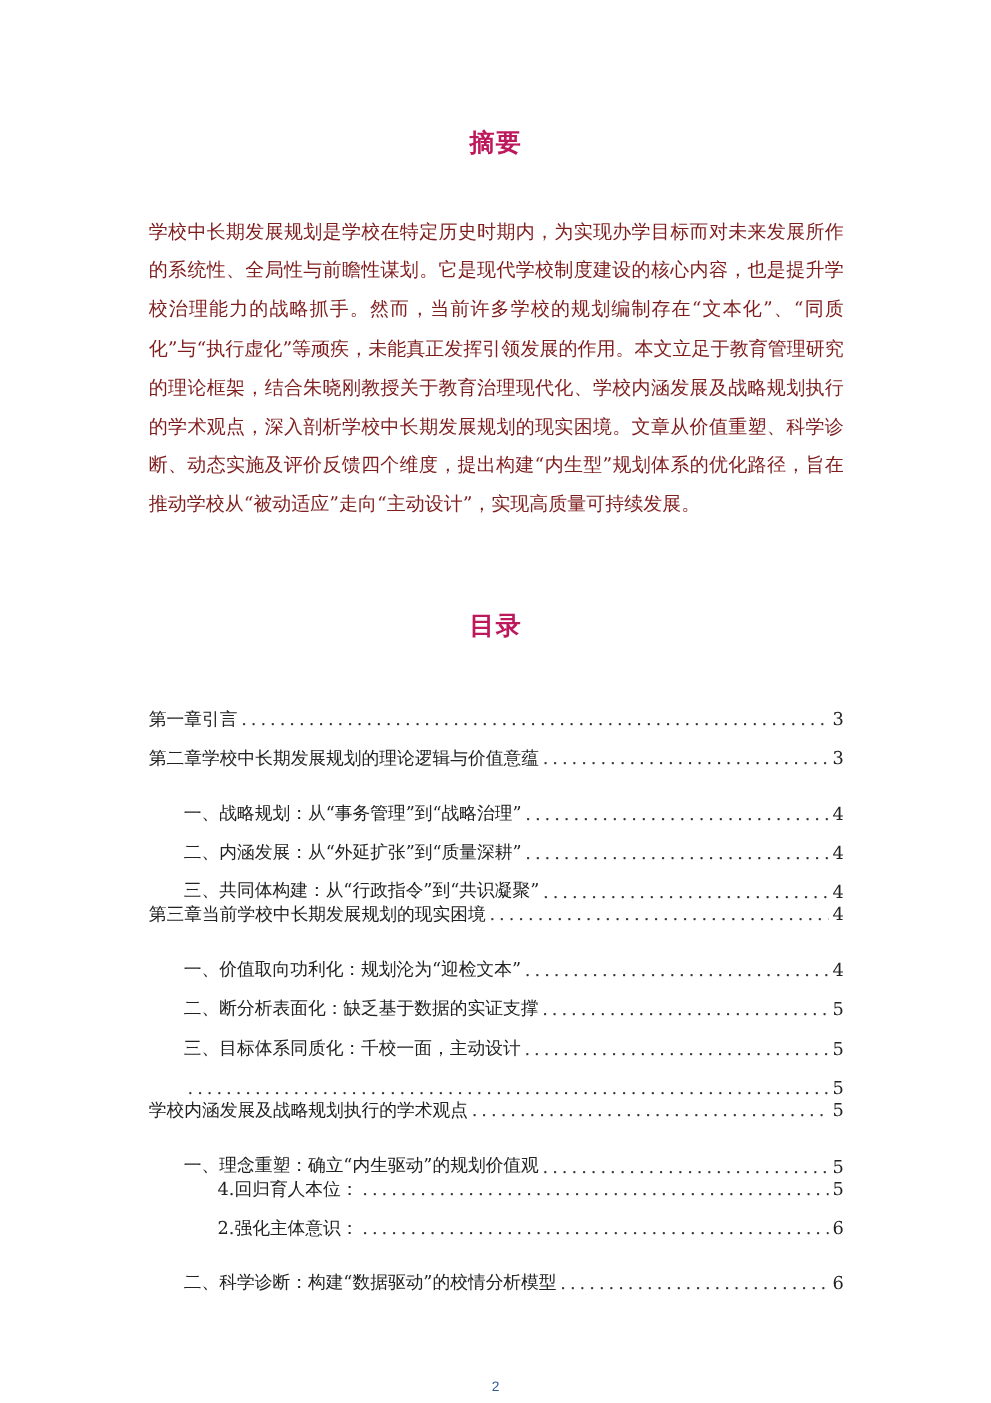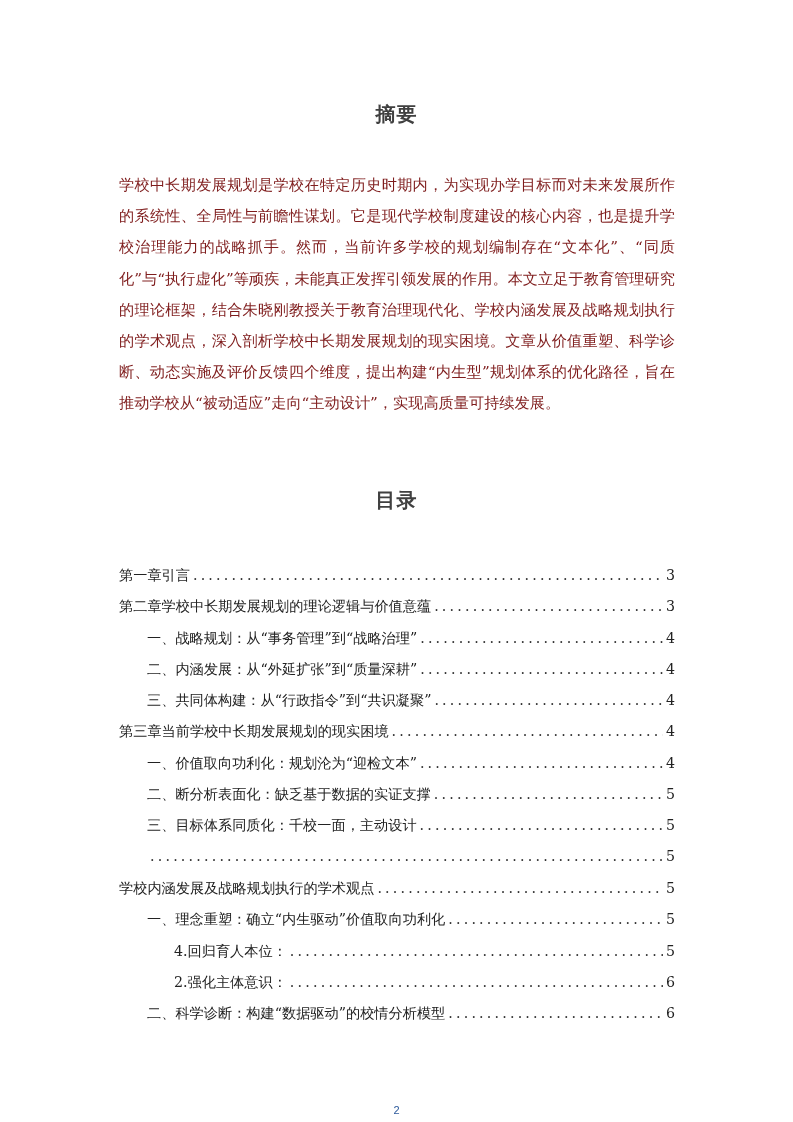--- a/index.html
+++ b/index.html
@@ -23,21 +23,21 @@
     background: #fff;
   }
   .heading {
     position: absolute;
     left: 0;
     width: 793px;
     text-align: center;
     font-family: "DejaVu Sans", "Liberation Sans", sans-serif;
     font-weight: bold;
     font-size: 20px;
-    color: #404040;
+    color: #be185d;
     letter-spacing: 1px;
   }
   #abstract-title { top: 101px; }
   #toc-title { top: 487px; }
 
   .abstract-body {
     position: absolute;
     left: 119px;
     top: 170px;
     width: 556px;
@@ -57,21 +57,21 @@
   }
   .toc-row {
     display: flex;
     align-items: baseline;
     height: 31.3px;
     font-size: 14.2px;
     color: #222;
     white-space: nowrap;
   }
   .toc-row.l1 { padding-left: 0; }
-  .toc-row.l2 { padding-left: 28px; }
+  .toc-row.l2 { padding-left: 28px; align-items: flex-end; }
   .toc-row.l3 { padding-left: 55px; }
   .toc-label { flex: 0 0 auto; }
   .toc-leader {
     flex: 1 1 auto;
     overflow: hidden;
     margin: 0 3px;
     letter-spacing: 3.2px;
     color: #333;
   }
   .toc-leader::before {
@@ -156,21 +156,21 @@
     <div class="toc-row l2">
       <span class="toc-leader"></span>
       <span class="toc-page">5</span>
     </div>
     <div class="toc-row l1">
       <span class="toc-label">学校内涵发展及战略规划执行的学术观点</span>
       <span class="toc-leader"></span>
       <span class="toc-page">5</span>
     </div>
     <div class="toc-row l2">
-      <span class="toc-label">一、理念重塑：确立“内生驱动”价值取向功利化</span>
+      <span class="toc-label">一、理念重塑：确立“内生驱动”的规划价值观</span>
       <span class="toc-leader"></span>
       <span class="toc-page">5</span>
     </div>
     <div class="toc-row l3">
       <span class="toc-label">4.回归育人本位：</span>
       <span class="toc-leader"></span>
       <span class="toc-page">5</span>
     </div>
     <div class="toc-row l3">
       <span class="toc-label">2.强化主体意识：</span>

